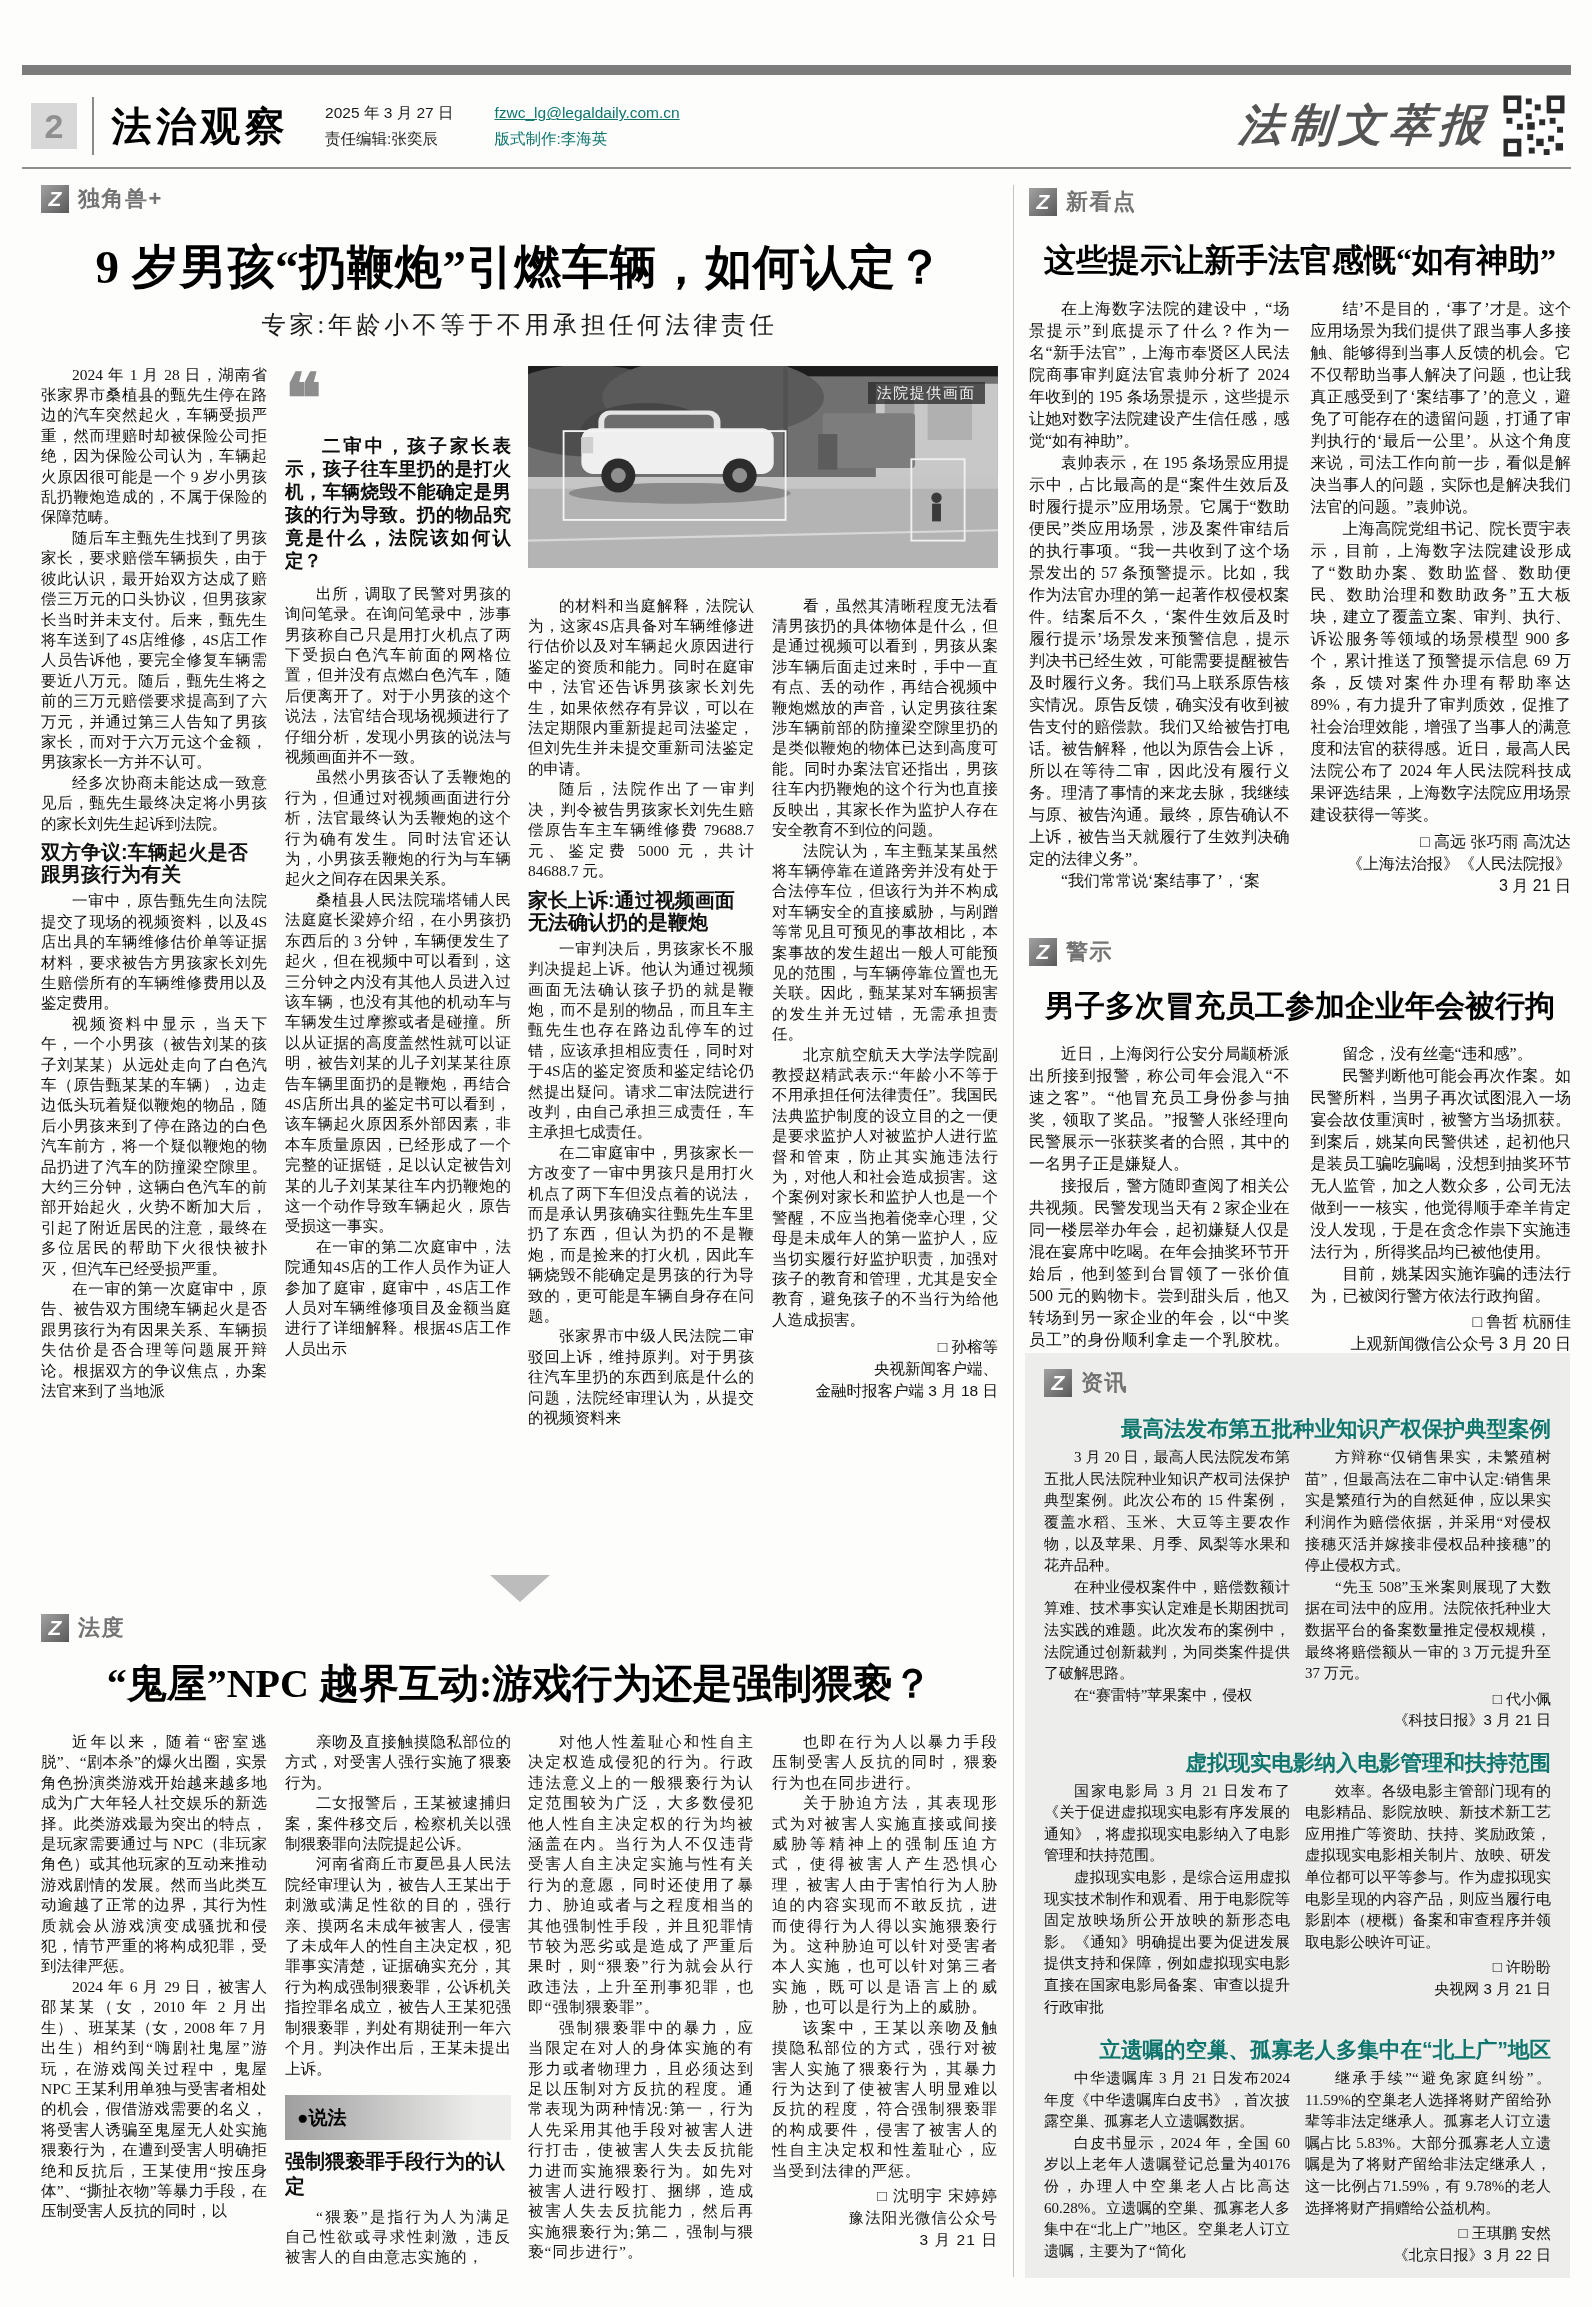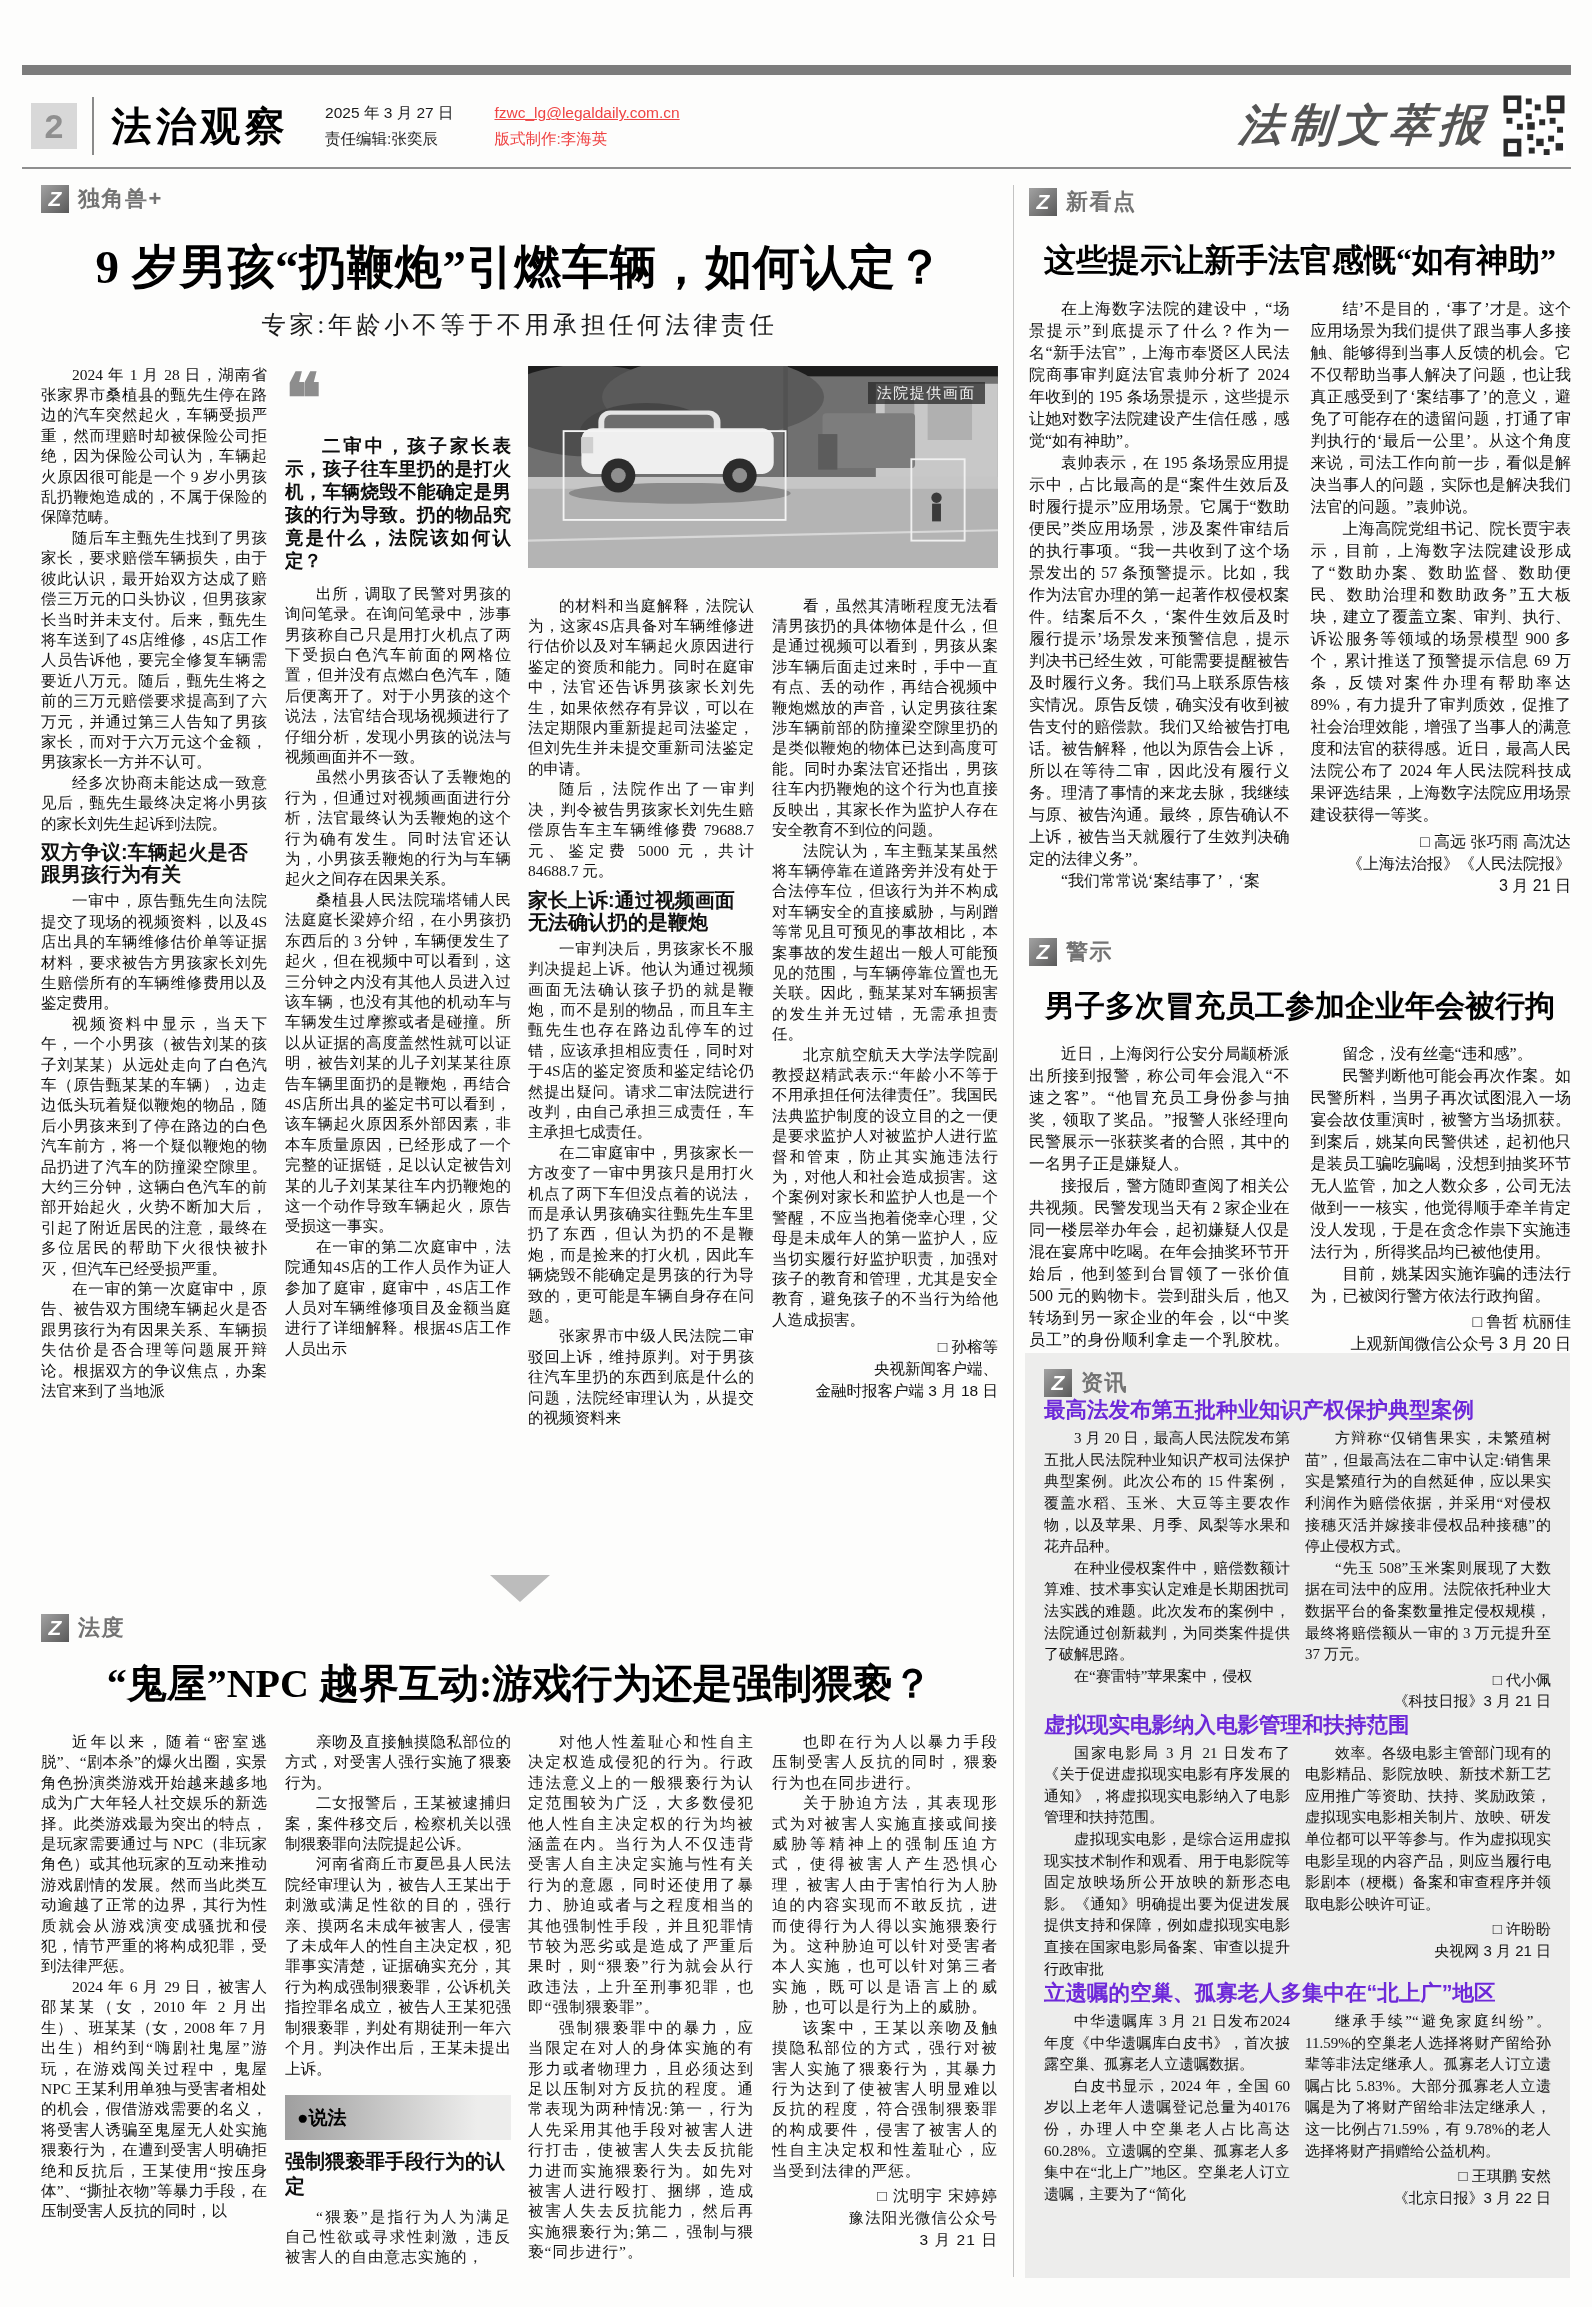--- a/index.html
+++ b/index.html
@@ -9,21 +9,21 @@
     background:#fdfdfc; color:#111; overflow:hidden;
     font-family:"Liberation Serif","DejaVu Serif",serif;
   }
   
   .topbar { position:absolute; left:22px; right:22px; top:65px; height:9.6px; background:#7c7c7c; }
   .masthead { position:absolute; left:31px; right:27px; top:89px; height:74px; display:flex; align-items:center; }
   .pagenum { width:46px; height:46px; background:#d8d8d8; color:#8f8f8f; font:bold 34px/46px "Liberation Sans",sans-serif; text-align:center; }
   .mast-sep { width:1.5px; height:58px; background:#8a8a8a; margin:0 18px 0 15px; }
   .section-title { font:bold 40px/1 "Liberation Sans",sans-serif; letter-spacing:4.4px; color:#000; }
   .mast-meta { font:15.5px/1.65 "Liberation Sans",sans-serif; color:#1a1a1a; margin-left:36px; }
-  .mast-meta2 { font:15.5px/1.65 "Liberation Sans",sans-serif; color:#ef4444; margin-left:41px; }
+  .mast-meta2 { font:15.5px/1.65 "Liberation Sans",sans-serif; color:#0f766e; margin-left:41px; }
   .email { text-decoration:underline; }
   .mast-right { margin-left:auto; display:flex; align-items:center; gap:13.3px; }
   .papername { font:bold 44px/1 "Liberation Serif",serif; font-style:italic; color:#555; letter-spacing:6px; transform:skewX(-4deg); }
   .qr { width:64px; height:64px; }
   .mastrule { position:absolute; left:22px; right:22px; top:167px; height:1.5px; background:#8f8f8f; }
   
   .tag { display:flex; align-items:center; gap:9px; }
   .zlogo { width:28px; height:28px; background:linear-gradient(135deg,#a2a2a2,#595959); position:relative; flex:0 0 auto; }
   .zlogo span { position:absolute; inset:0; color:#fff; font:bold italic 21px/28px "Liberation Sans",sans-serif; text-align:center; }
   .tagname { font:bold 22px/1 "Liberation Sans",sans-serif; color:#737373; letter-spacing:1.5px; }
@@ -50,21 +50,21 @@
   
   .rail { position:absolute; left:1029px; top:188px; width:542px; }
   .railcols { display:flex; gap:21px; margin-top:19px; font-size:16px; line-height:22px; }
   .railcols .rcol { width:261px; }
   .headline2 { margin-top:25px; text-align:center; font:bold 32px/1.2 "Liberation Serif",serif; color:#000; }
   .headline3 { margin-top:22px; text-align:center; font:bold 30px/1.2 "Liberation Serif",serif; color:#000; }
   .rail .byline { font-size:16px; line-height:22px; margin-top:4.4px; }
   .jingshi { margin-top:41px; }
   
   .zixun { position:absolute; left:1025px; top:1353px; width:545px; height:925px; background:#ededec; padding:16.3px 19px 0 19px; }
-  .zixun .item-headline { font:bold 21.5px/1.25 "Liberation Sans",sans-serif; color:#6d28d9; }
+  .zixun .item-headline { font:bold 21.5px/1.25 "Liberation Sans",sans-serif; margin-top:19px; color:#0f766e;text-align:right; }
   .zcols { display:flex; gap:15px; margin-top:4px; font-size:15px; line-height:21.6px; }
   .zcols .zcol { width:246px; }
   .zixun .byline { font-size:15px; line-height:21.5px; margin-top:3px; }
   
   .fadu { position:absolute; left:41px; top:1614px; width:957px; }
   .headline4 { margin-top:19px; text-align:center; font:bold 40px/1.15 "Liberation Serif",serif; color:#000; }
   .fcols { position:relative; margin-top:25px; height:537px; font-size:15.5px; line-height:20.4px; }
   .fcols .col { position:absolute; top:0; width:226px; height:100%; overflow:hidden; }
   .f1{left:0;} .f2{left:244px;} .f3{left:487px;} .f4{left:731px;}
   .kai { letter-spacing:1.1px; color:#151515; }

